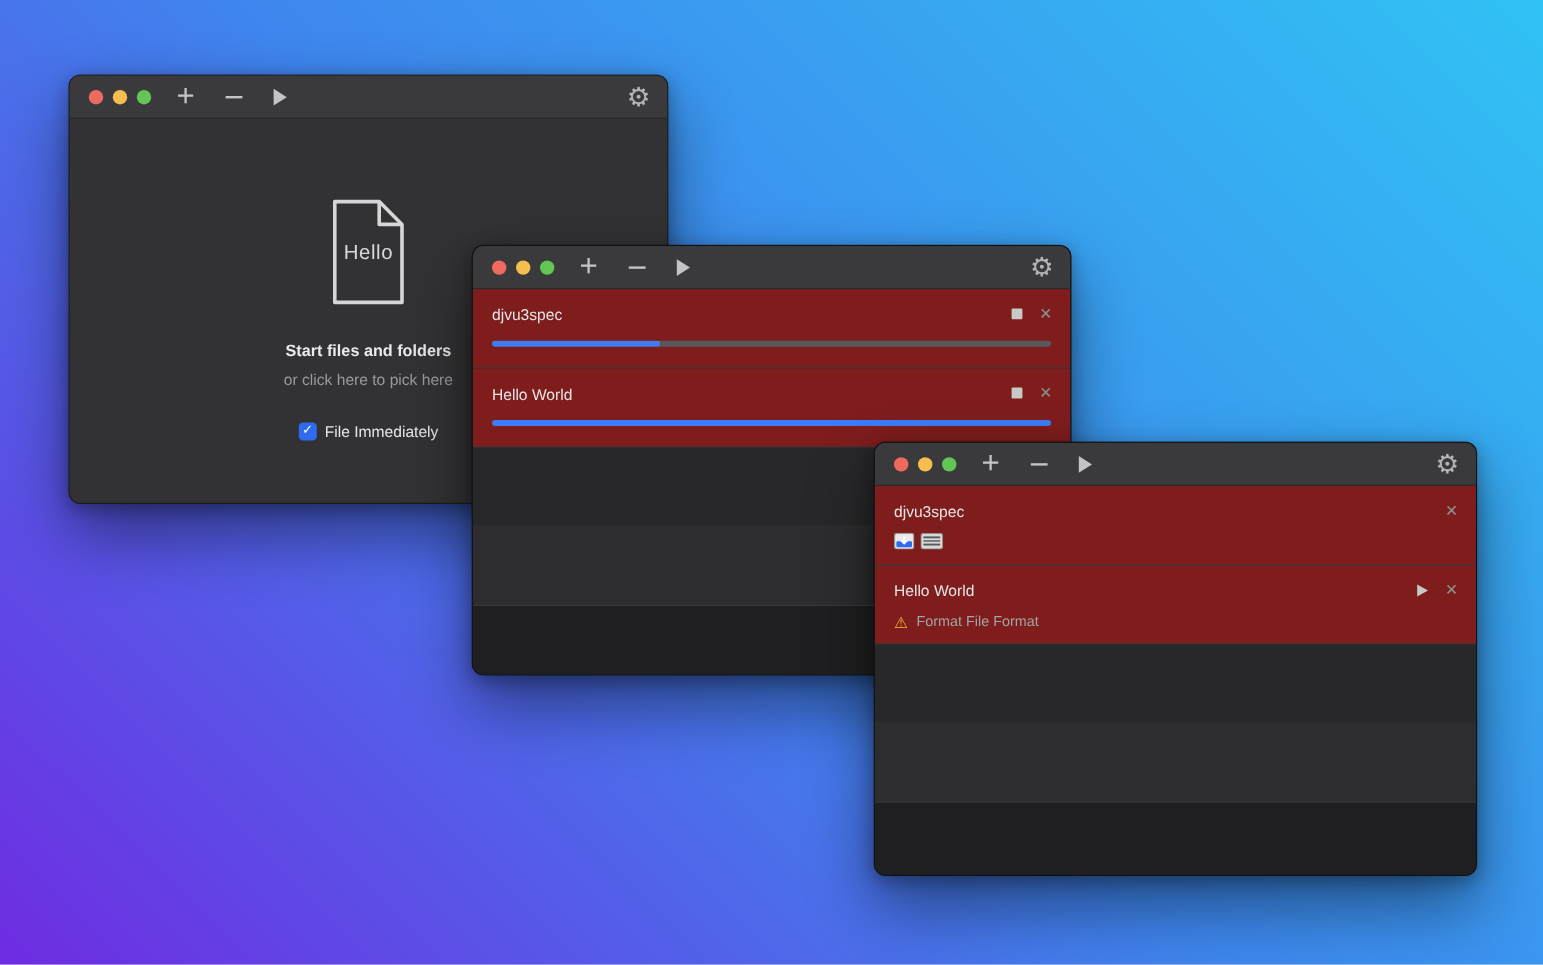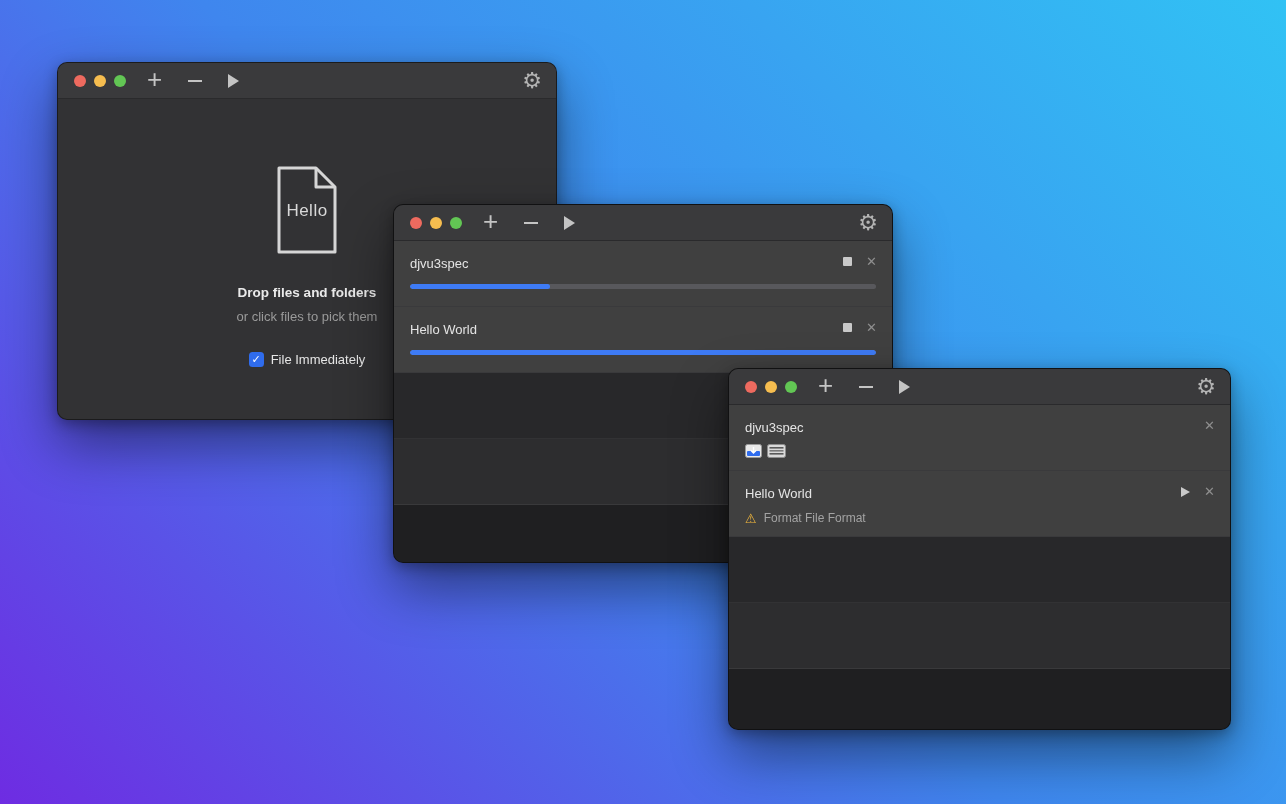--- a/index.html
+++ b/index.html
@@ -69,21 +69,21 @@
     width: 15px; height: 15px; border-radius: 3.5px;
     background: #2f6ced;
     display: inline-flex; align-items: center; justify-content: center;
     color: #fff; font-size: 11px; font-weight: bold; line-height: 1;
   }
   .cb-label { color: #e6e6e6; font-size: 13px; }
 
   
   .list { flex: 1; display: flex; flex-direction: column; }
   .row { position: relative; flex: 0 0 66px; padding: 13px 16px 0 16px; }
-  .row.content { background: #404040; border-bottom: 1px solid #3a3a3c; }
+  .row.content { background: #7f1d1d; border-bottom: 1px solid #3a3a3c; }
   .row.empty-a { background: #28282a; border-bottom: 1px solid #323234; }
   .row.empty-b { background: #2d2d2f; border-bottom: 1px solid #39393b; }
   .row.filler  { flex: 1; background: #1f1f21; }
   .row-title { color: #e4e4e4; font-size: 13px; }
   .row-controls {
     position: absolute; top: 14px; right: 15px;
     display: flex; align-items: center; gap: 14px;
   }
   .stop-icon { width: 9px; height: 9px; background: #c9c9c9; border-radius: 1px; display: inline-block; }
   .close-icon { color: #8f8f8f; font-size: 13px; line-height: 1; }
@@ -124,22 +124,22 @@
       <span class="tb-icon tb-gear">⚙</span>
     </div>
     <div class="body1">
       <div class="doc-icon">
         <svg width="72" height="90" viewBox="0 0 72 90">
           <path d="M 8 3 L 45 3 L 64 22 L 64 87 L 8 87 Z" fill="none" stroke="#d6d6d6" stroke-width="3" stroke-linejoin="round"></path>
           <path d="M 45 3 L 45 22 L 64 22" fill="none" stroke="#d6d6d6" stroke-width="3" stroke-linejoin="round"></path>
         </svg>
         <span class="doc-label">Hello</span>
       </div>
-      <div class="drop-title">Drop files and folders</div>
-      <div class="drop-sub">or click files to pick them</div>
+      <div class="drop-title">Start files and folders</div>
+      <div class="drop-sub">or click here to pick here</div>
       <label class="start-row">
         <span class="checkbox">
             <span>✓</span>
           </span>
         <span class="cb-label">File Immediately</span>
       </label>
     </div>
   </div>
 
   <div class="window win2">

